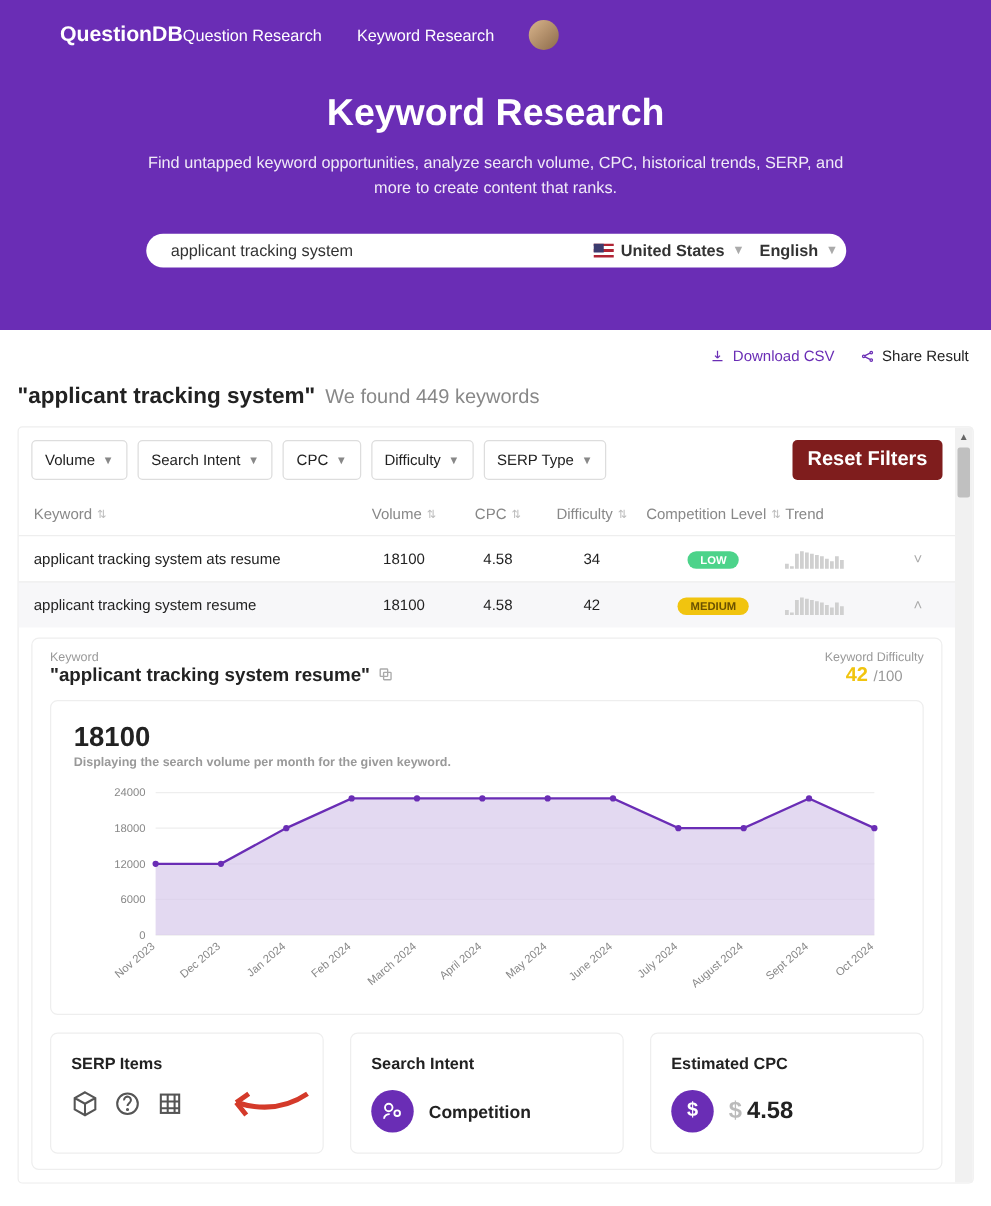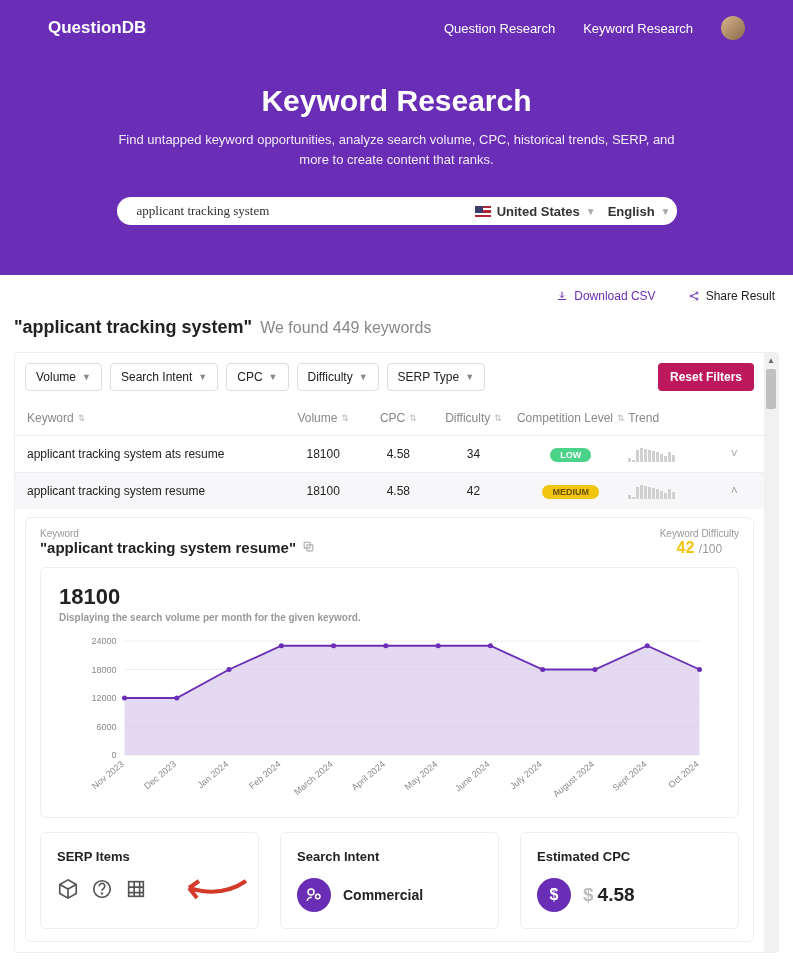--- a/index.html
+++ b/index.html
@@ -1,47 +1,47 @@
 <!DOCTYPE html>
 <html><head>
 <meta charset="utf-8">
 <style>
 * { box-sizing: border-box; margin: 0; padding: 0; }
 body { font-family: -apple-system, BlinkMacSystemFont, "Segoe UI", Arial, sans-serif; background: #fff; color: #222; width: 793px; }
 .header { background: #6a2db5; color: #fff; padding: 16px 48px 50px; }
-.topbar { display: flex; align-items: center; justify-content: space-between; margin-bottom: 44px; }
+.topbar { display: flex; align-items: center; margin-bottom: 34px; }
 .logo { font-weight: 700; font-size: 17px; }
 .nav { display: flex; align-items: center; gap: 28px; font-size: 13px; font-weight: 500; }
 .avatar { width: 24px; height: 24px; border-radius: 50%; background: linear-gradient(135deg,#d9b58c,#8c6a4a); }
 .hero-title { text-align: center; font-size: 30px; font-weight: 700; margin-bottom: 12px; }
 .hero-sub { text-align: center; font-size: 13px; opacity: 0.9; margin: 12px auto 28px; max-width: 560px; line-height: 1.5; }
 .searchbar { background: #fff; border-radius: 999px; max-width: 560px; margin: 0 auto; display: flex; align-items: center; padding: 6px 6px 6px 20px; gap: 12px; }
-.searchbar input { flex: 1; border: none; outline: none; font-size: 13px; color: #333; font-family: Liberation Serif, serif; }
+.searchbar input { flex: 1; border: none; outline: none; font-size: 13px; color: #333; }
 .sel { font-size: 13px; color: #333; display: flex; align-items: center; gap: 6px; font-weight: 600; }
 .sel .chev { color: #aaa; font-size: 10px; }
 .flag { width: 16px; height: 11px; background: linear-gradient(#b02434 20%, #fff 20% 40%, #b02434 40% 60%, #fff 60% 80%, #b02434 80%); position: relative; display: inline-block; }
 .flag::before { content:""; position:absolute; left:0; top:0; width:8px; height:7px; background:#3c3b6e; }
 .search-btn { background: #6a2db5; color: #fff; border: 2px solid #fff; border-radius: 999px; padding: 8px 22px; font-size: 13px; font-weight: 600; cursor: pointer; }
-.actions { display: flex; justify-content: flex-end; gap: 32px; padding: 14px 18px; font-size: 12px; }
+.actions { display: flex; justify-content: flex-end; gap: 20px; padding: 14px 18px; font-size: 12px; }
 .action-link { display: flex; align-items: center; gap: 6px; cursor: pointer; }
 .action-link.dl { color: #6a2db5; }
 .content { padding: 0 14px; }
 .result-head { display: flex; align-items: baseline; gap: 8px; margin-bottom: 14px; }
 .result-head .kw { font-size: 18px; font-weight: 700; }
 .result-head .count { font-size: 16px; color: #888; }
 .panel-wrap { position: relative; border: 1px solid #eee; border-radius: 4px; padding-right: 14px; }
 .scroll-track { position: absolute; right: 0; top: 0; bottom: 0; width: 14px; background: #f1f1f1; }
 .scroll-up, .scroll-down { position: absolute; left: 0; width: 14px; height: 14px; display: flex; align-items: center; justify-content: center; font-size: 8px; color: #666; }
 .scroll-up { top: 0; }
 .scroll-thumb { position: absolute; left: 2px; top: 16px; width: 10px; height: 40px; background: #c0c0c0; border-radius: 2px; }
 .filters { display: flex; gap: 8px; padding: 10px; }
 .fbtn { border: 1px solid #ddd; background: #fff; border-radius: 4px; padding: 6px 10px; font-size: 12px; display: flex; align-items: center; gap: 6px; cursor: pointer; }
 .fbtn .chev { color: #888; font-size: 9px; }
 .spacer { flex: 1; }
-.reset-btn { background: #be185d; color: #fff; border-radius: 4px; padding: 7px 12px; font-size: 12px; font-weight: 600; cursor: pointer; }
+.reset-btn { background: #7f1d1d; color: #fff; border-radius: 4px; padding: 7px 12px; font-size: 16px; font-weight: 600; cursor: pointer; }
 .table-head, .table-row { display: grid; grid-template-columns: 2.9fr 0.9fr 0.8fr 0.9fr 1.3fr 1fr 0.4fr; align-items: center; font-size: 12px; padding: 10px 12px; }
 .table-head { color: #888; font-weight: 500; }
 .th { display: flex; gap: 4px; align-items: center; }
 .sort-ic { font-size: 9px; color: #bbb; }
 .table-row { border-top: 1px solid #eee; }
 .table-row.alt { background: #f7f7f9; }
 .cell-c { text-align: center; }
 .badge { display: inline-block; padding: 2px 10px; border-radius: 999px; font-size: 9px; font-weight: 700; color: #fff; }
 .badge.low { background: #4cd38a; }
 .badge.med { background: #f1c40f; color: #6b5200; }
@@ -322,21 +322,21 @@
         <div class="card">
           <div class="ct">Search Intent</div>
           <div class="intent-row">
             <div class="intent-ic">
               <svg width="18" height="18" viewBox="0 0 24 24" fill="none" stroke="#fff" stroke-width="2">
                   <circle cx="8" cy="8" r="4"></circle>
                   <circle cx="17" cy="14" r="3"></circle>
                   <path d="M3 20c0-3 3-5 6-5"></path>
                 </svg>
             </div>
-            <span class="lbl">Commercial</span>
+            <span class="lbl">Competition</span>
           </div>
         </div>
         <div class="card">
           <div class="ct">Estimated CPC</div>
           <div class="cpc-row">
             <div class="cpc-ic">$</div>
             <span class="cpc-val"><span class="ds">$</span><span>4.58</span></span>
           </div>
         </div>
       </div>

